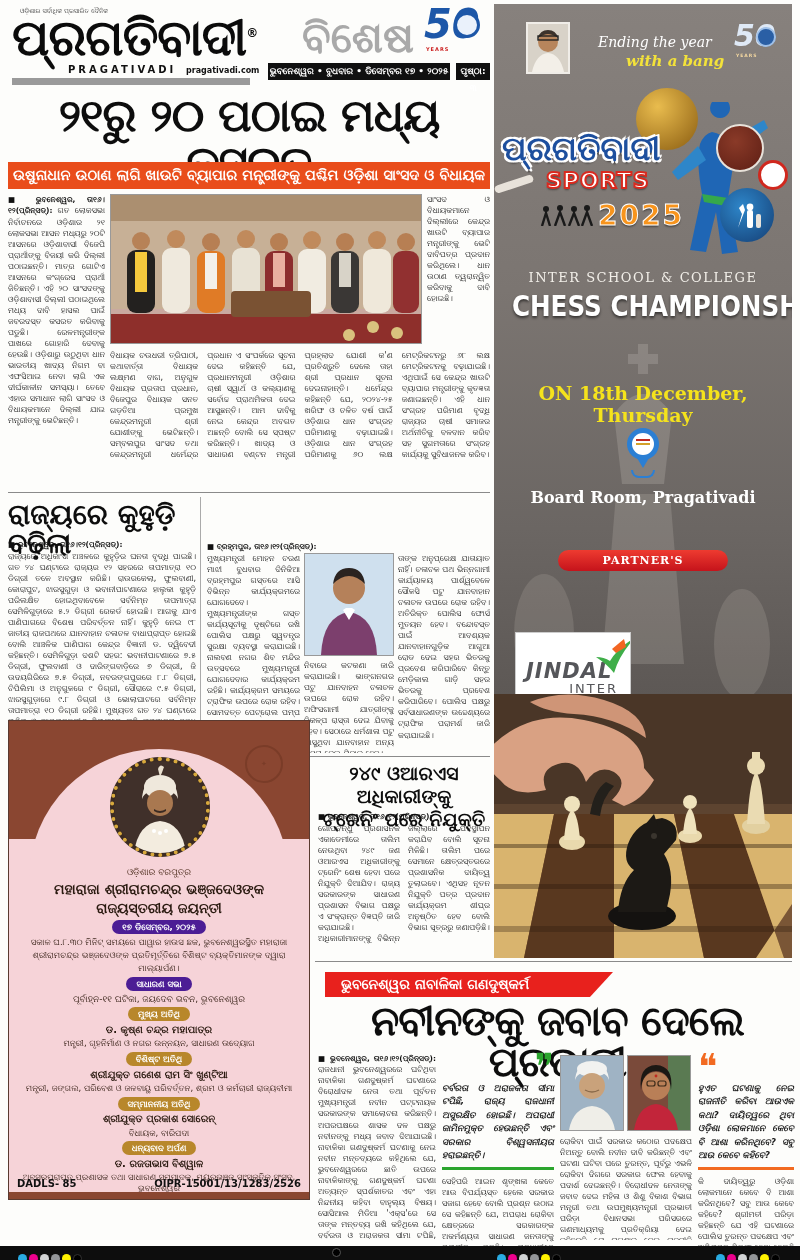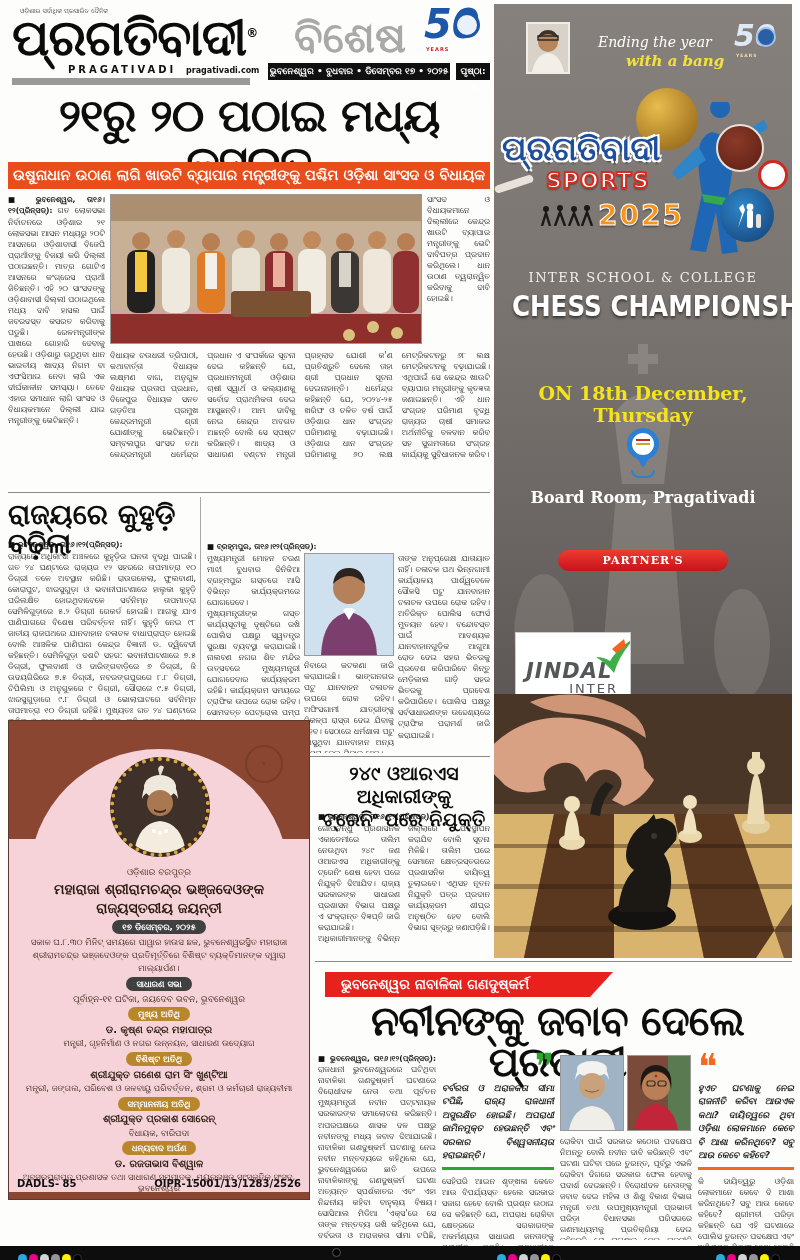--- a/index.html
+++ b/index.html
@@ -10,21 +10,21 @@
     overflow:hidden; margin:0 auto;
   }
   .abs { position:absolute; }
   .serif { font-family:"DejaVu Serif","Liberation Serif",serif; }
   .b { font-weight:bold; }
   .bodytxt { font-size:8px; line-height:1.38; color:#232323; text-align:justify; overflow:hidden; }
   .dateline { font-size:7.5px; font-weight:bold; color:#111; }
   .rule { background:#8a8a8a; }
   
   .logo-odia { font-size:50px; font-weight:bold; letter-spacing:-1px; color:#0b0b0b; line-height:1; }
-  .edition { font-size:42px; font-weight:bold; color:#a9a9a9; line-height:1; }
+  .edition { font-size:42px; font-weight:bold; color:#a9a9a9; line-height:1;margin-left:8px; }
   .datebar { background:#101010; color:#fff; font-size:9px; font-weight:bold; text-align:center; }
   .fifty { position:relative; }
   .fifty .five { font-style:italic; font-weight:bold; color:#1d57a8; line-height:.9; }
   .fifty .ring { border-radius:50%; border-style:solid; border-color:#1d57a8; background:#eaf1fb; position:absolute; }
   
   .lead-headline { font-size:45px; font-weight:bold; line-height:1.05; text-align:center; color:#0d0d0d; letter-spacing:-1px; }
   .subhead-band { background:#e94d1b; color:#fff; font-weight:bold; font-size:14.5px; text-align:center; }
   .h2a { font-size:28px; font-weight:bold; color:#0d0d0d; line-height:1.05; }
   .h2b { font-size:29px; font-weight:bold; color:#0d0d0d; line-height:1.05; text-align:center; }
   .h3 { font-size:19px; font-weight:bold; color:#0d0d0d; line-height:1.22; text-align:center; }
@@ -44,21 +44,21 @@
   .chess-title { color:#fff; font-size:28px; font-weight:bold; letter-spacing:0; text-align:center;
     transform:scaleX(.88); transform-origin:center; text-shadow:0 2px 3px rgba(0,0,0,.55); white-space:nowrap; }
   .on-date { color:#f5e31c; font-size:19px; font-weight:bold; text-align:center; }
   .venue { color:#fff; font-size:16px; font-weight:bold; text-align:center; }
   .partners-pill { background:linear-gradient(180deg,#ee3b30,#c5131b); border-radius:11px; color:#fff;
     font-size:11px; font-weight:bold; letter-spacing:1px; text-align:center; line-height:21px; }
   .logo-box { background:#fff; border:1px solid #ccc; position:relative; overflow:hidden; }
   
   .jubilee { background:#f6d3d8; border:1px solid #5a3a30; overflow:hidden; }
   .pill { display:inline-block; border-radius:9px; color:#fff; font-size:8.5px; font-weight:bold; padding:2px 10px; line-height:1.2; }
-  .pill-teal { background:#404040; }
+  .pill-teal { background:#4c1d95; }
   .pill-gold { background:#b8872b; }
   .jub-stack { position:absolute; left:10px; right:10px; top:146px; display:flex; flex-direction:column; align-items:center; gap:2.5px; text-align:center; }
   
   .kicker { background:#e8211d; color:#fff; font-size:14px; font-weight:bold; line-height:25px; padding-left:16px;
     clip-path:polygon(0 0,100% 0,92% 100%,0 100%); }
   .reply-headline { font-size:41px; font-weight:bold; text-align:center; letter-spacing:-1px; color:#0d0d0d; line-height:1; }
   .pullquote { font-size:9px; font-style:italic; font-weight:bold; line-height:1.5; color:#1c1c1c; text-align:justify; }
   .qicon { font-size:36px; line-height:.8; display:block; }
   .strip { background:#0d0d0d; }
   .dot { width:9px; height:9px; border-radius:50%; display:inline-block; margin-right:2px; vertical-align:middle; }

